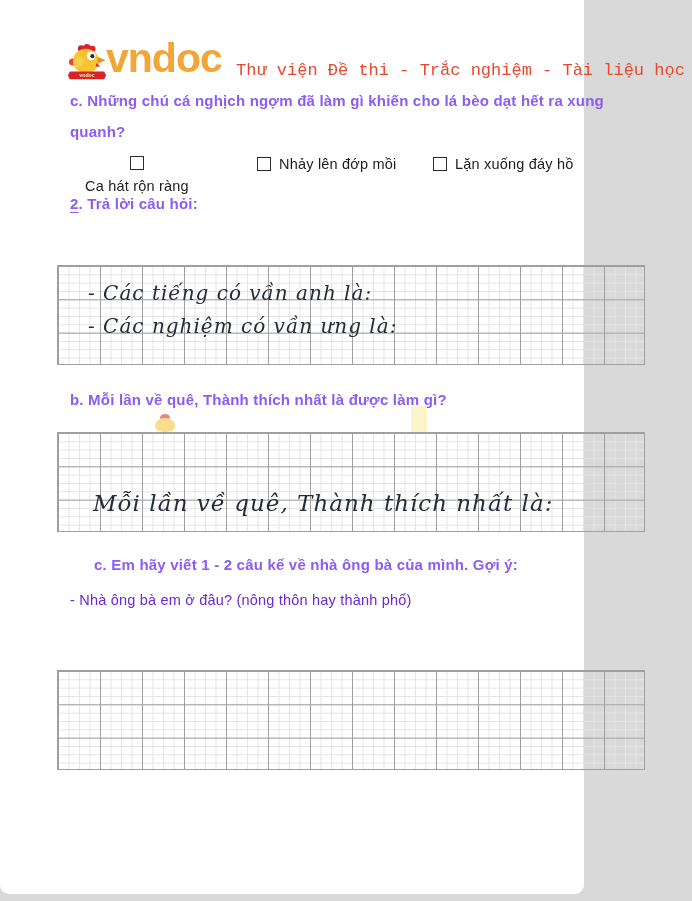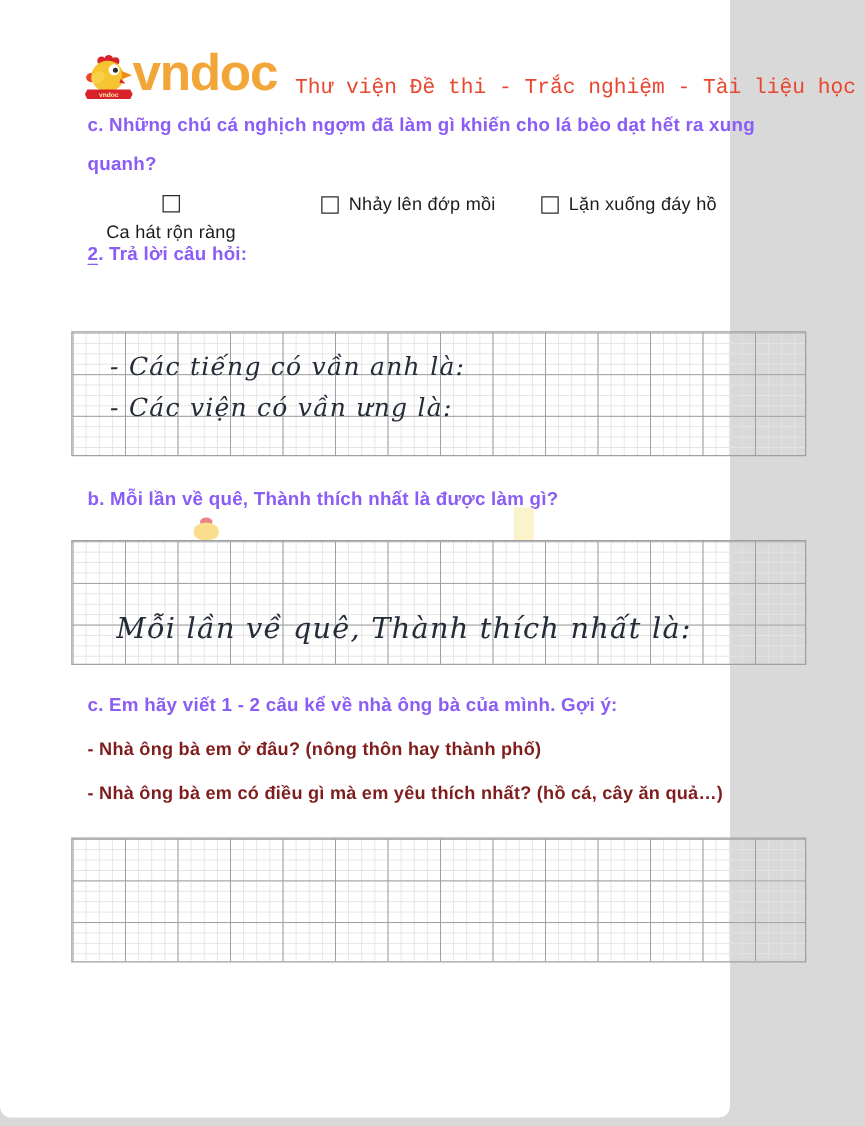--- a/index.html
+++ b/index.html
@@ -27,21 +27,21 @@
     font-size:17px;color:#E8472F;white-space:nowrap;
   }
   
   .q-bold{
     position:absolute;left:70px;
     font-size:15px;font-weight:700;color:#8b5cf6;
     line-height:31px;letter-spacing:.2px;
   }
   .q-reg{
     position:absolute;left:70px;
-    font-size:14.5px;font-weight:700;color:#7f1d1d;
+    font-size:14.5px;font-weight:400;color:#6d28d9;
     letter-spacing:.2px;white-space:nowrap;
   }
   .opt{
     position:absolute;top:156px;display:inline-flex;align-items:center;gap:8px;
     font-size:14.5px;color:#1c1c1c;letter-spacing:.2px;
   }
   .opt .box{
     width:12px;height:12px;border:1.6px solid #2b2b2b;background:#fff;
     display:inline-block;flex:0 0 auto;
   }
@@ -116,33 +116,32 @@
     <span>Lặn xuống đáy hồ</span>
   </div>
 
   <div class="q-bold" style="top:194px;line-height:20px;">
     <span class="u">2</span><span>. Trả lời câu hỏi:</span>
   </div>
 
 
   <div class="grid" style="top:265px;"></div>
   <div class="hand hand-a" style="top:283px;">- Các tiếng có vần anh là:</div>
-  <div class="hand hand-a" style="top:316px;">- Các viện có vần ưng là:</div>
+  <div class="hand hand-a" style="top:316px;">- Các nghiệm có vần ưng là:</div>
 
   <div class="q-bold" style="top:390px;line-height:20px;">b. Mỗi lần về quê, Thành thích nhất là được làm gì?</div>
 
   <div class="wm-frag1">
     <span class="comb"></span>
       <span class="body"></span>
   </div>
   <div class="wm-frag2"></div>
 
   <div class="grid" style="top:432px;"></div>
   <div class="hand hand-b" style="top:448px;margin-top:44px;">Mỗi lần về quê, Thành thích nhất là:</div>
 
-  <div class="q-bold" style="top:555px;line-height:20px;">c. Em hãy viết 1 - 2 câu kể về nhà ông bà của mình. Gợi ý:</div>
+  <div class="q-bold" style="top:555px;line-height:20px;margin-left:24px;">c. Em hãy viết 1 - 2 câu kể về nhà ông bà của mình. Gợi ý:</div>
   <div class="q-reg" style="top:592px;">- Nhà ông bà em ở đâu? (nông thôn hay thành phố)</div>
-  <div class="q-reg" style="top:627px;">- Nhà ông bà em có điều gì mà em yêu thích nhất? (hồ cá, cây ăn quả…)</div>
 
   <div class="grid" style="top:670px;"></div>
 
 
 </div>
 
 </body></html>

